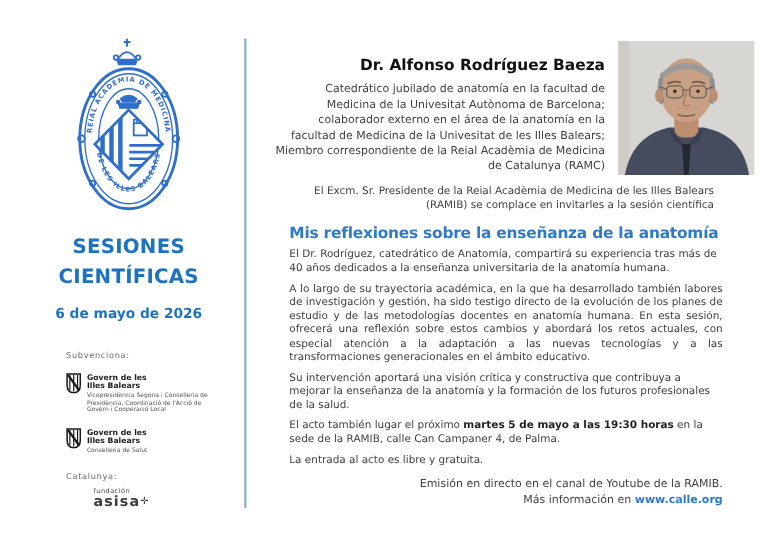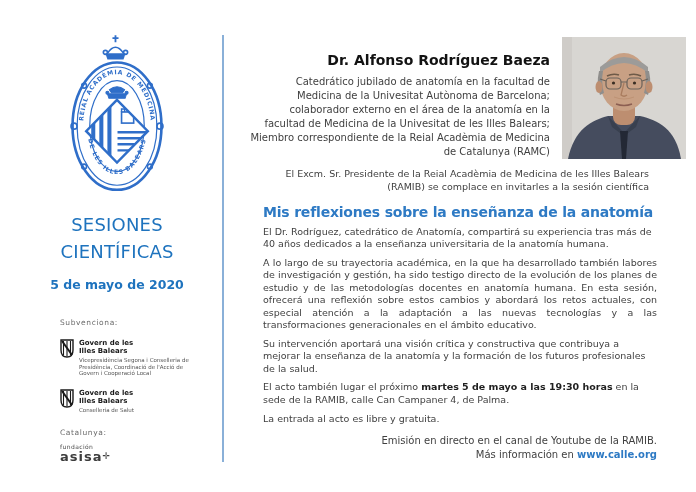--- a/index.html
+++ b/index.html
@@ -2,29 +2,29 @@
 <html><head>
 <meta charset="utf-8">
 <style>
   html,body{margin:0;padding:0;background:#fff;}
   .page{position:relative;width:696px;height:492px;background:#ffffff;overflow:hidden;
         font-family:"DejaVu Sans","Liberation Sans",sans-serif;color:#3f3f3f;}
 
   
   .sidebar{position:absolute;left:22px;top:0;width:190px;text-align:center;}
   .seal{margin-top:33px;width:96px;height:162px;}
-  .series-title{margin-top:12px;font-size:18px;line-height:27px;font-weight:400;letter-spacing:.2px;}
+  .series-title{margin-top:12px;font-size:18px;line-height:27px;font-weight:700;letter-spacing:.2px;}
   .date{margin-top:12px;font-size:12.5px;font-weight:700;}
   .funding{ text-align:left;padding-left:38px;margin-top:26px;}
   .side-label{font-size:7.5px;color:#6b6b6b;letter-spacing:.6px;}
   .funder{margin-top:12px;display:flex;gap:5px;align-items:flex-start;}
   .funder-org{font-size:7px;font-weight:700;line-height:8px;color:#1a1a1a;}
   .funder-dept{font-size:5.5px;line-height:6.5px;color:#555;width:118px;margin-top:2px;}
   .sponsor-label{margin-top:15px;}
-  .asisa{margin-top:6px;}
+  .asisa{margin-top:6px;margin-left:25px;}
   .asisa-top{font-size:6px;color:#4a4a4a;letter-spacing:.4px;}
   .asisa-word{font-size:13px;font-weight:700;letter-spacing:1px;color:#3d3d3d;line-height:13px;}
 
   
   .divider{position:absolute;left:222px;top:35px;width:2px;height:427px;}
 
   
   .main{position:absolute;left:250px;top:0;width:436px;}
   .header{display:flex;align-items:flex-end;margin-top:36px;}
   .header-text{flex:1;text-align:right;padding-top:16px;padding-right:12px;}
@@ -103,21 +103,21 @@
         <path d="M52,78 v-3 h3 v3 M58,78 v-3 h3 v3" stroke="#2f6ec9" stroke-width="1.4" fill="none"></path>
         <path d="M48,98 h30 M48,104 h30 M48,110 h30 M48,116 h30" stroke="#2f6ec9" stroke-width="2.4"></path>
       </g>
     </svg>
 
     <div class="series-title" style="color: rgb(30, 115, 190);">
       <div>SESIONES</div>
       <div>CIENTÍFICAS</div>
     </div>
 
-    <div class="date" style="color: rgb(30, 115, 190);">5 de mayo de 2020</div>
+    <div class="date" style="color: rgb(30, 115, 190);">6 de mayo de 2026</div>
 
     <div class="funding">
       <div class="side-label">Subvenciona:</div>
 
       <div class="funder">
         <svg width="14" height="19" viewBox="0 0 14 19">
           <path d="M1,1 h12 v10 q0,7 -6,7 q-6,0 -6,-7 z" fill="#ffffff" stroke="#1a1a1a" stroke-width="1.4"></path>
           <path d="M3.5,2 v14 M7,2 v15 M10.5,2 v14" stroke="#1a1a1a" stroke-width="1.1"></path>
           <path d="M2,2 L12,16" stroke="#1a1a1a" stroke-width="2"></path>
         </svg>

